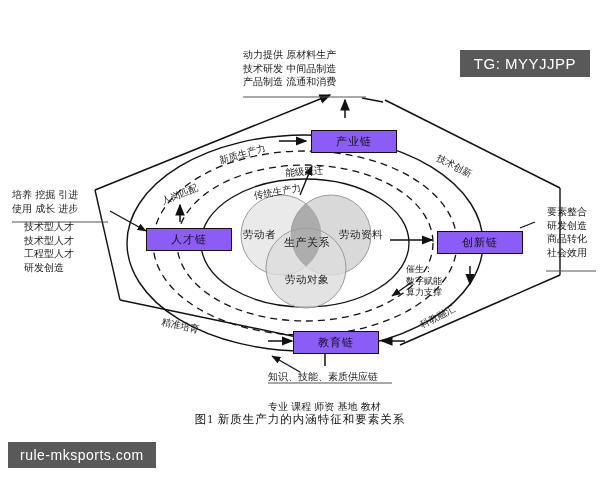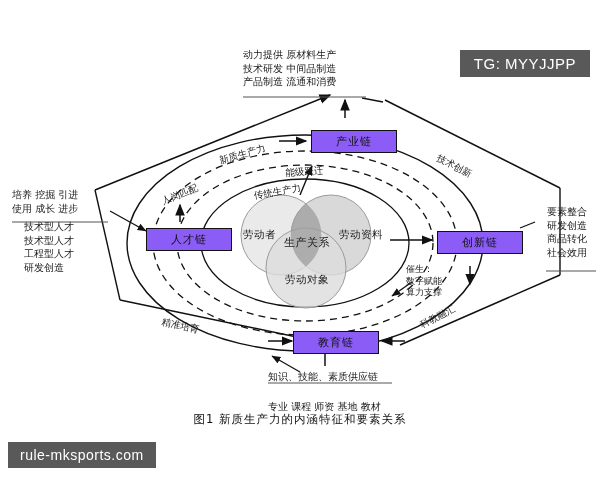--- a/index.html
+++ b/index.html
@@ -189,18 +189,18 @@
   <div class="rot" style="left:218px;top:155px;transform:rotate(-16deg);">新质生产力</div>
   <div class="rot" style="left:253px;top:190px;transform:rotate(-10deg);">传统生产力</div>
   <div class="rot" style="left:285px;top:167px;transform:rotate(-4deg);">能级跃迁</div>
 
   <div class="txt" style="left:406px;top:264px;font-size:9px;line-height:1.3;">
     <div>催生：</div>
     <div>数字赋能</div>
     <div>算力支撑</div>
   </div>
 
-  <div class="caption" style="top:412px;">图1  新质生产力的内涵特征和要素关系</div>
+  <div class="caption" style="top:412px;font-family:Liberation Serif, serif;">图1  新质生产力的内涵特征和要素关系</div>
 
   <div class="wm" id="wm-tg">TG: MYYJJPP</div>
   <div class="wm" id="wm-site">rule-mksports.com</div>
 
 </div>
 
 </body></html>

